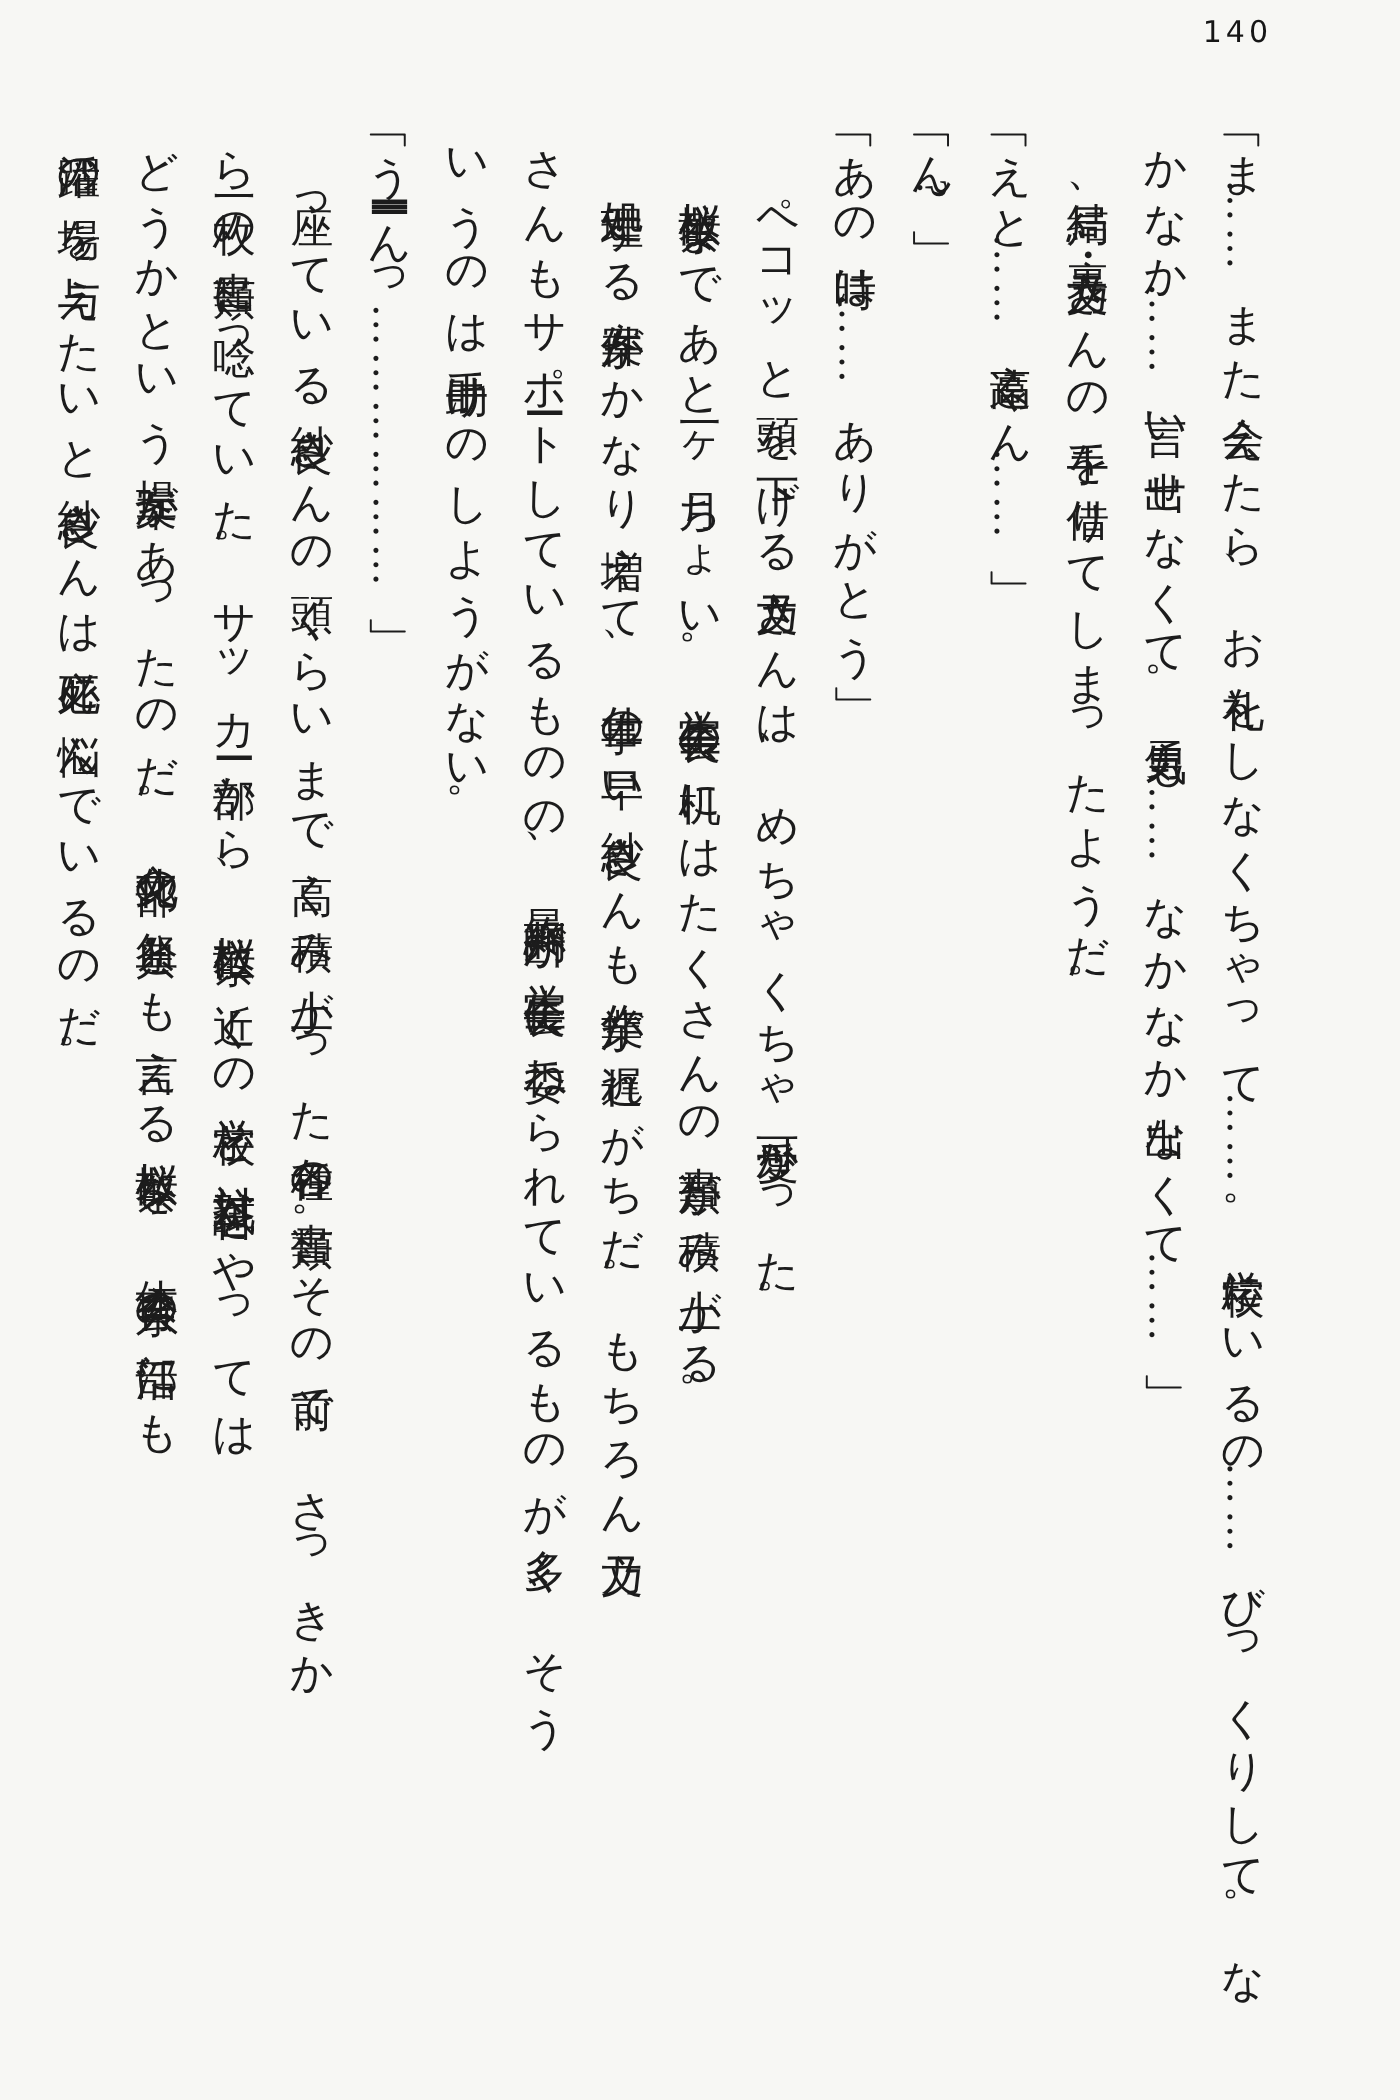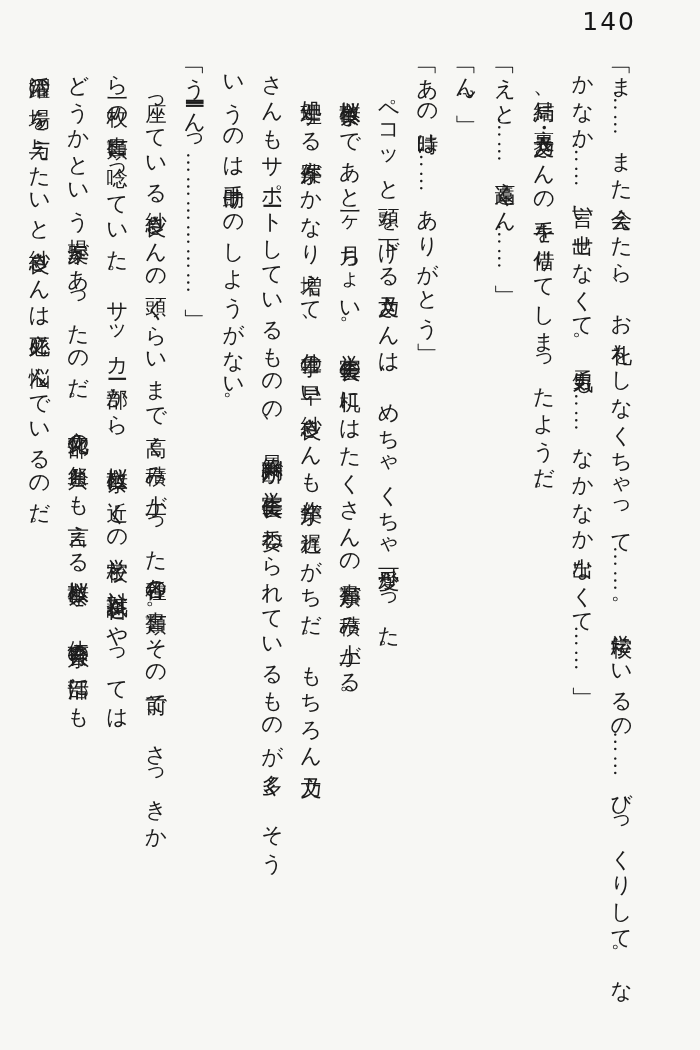--- a/index.html
+++ b/index.html
@@ -13,21 +13,21 @@
     background: #f7f7f4;
     position: relative;
     font-family: "Liberation Serif", "DejaVu Serif", serif;
     color: #1c1c1c;
   }
   .page-number {
     position: absolute;
     top: 7px;
     right: 64px;
     font-family: "DejaVu Sans", "Liberation Sans", sans-serif;
-    font-size: 25px;
+    font-size: 15px;
     letter-spacing: 2px;
     color: #161616;
   }
   .text-area {
     position: absolute;
     top: 60px;
     right: 60px;
     height: 962px;
     writing-mode: vertical-rl;
     text-orientation: mixed;

